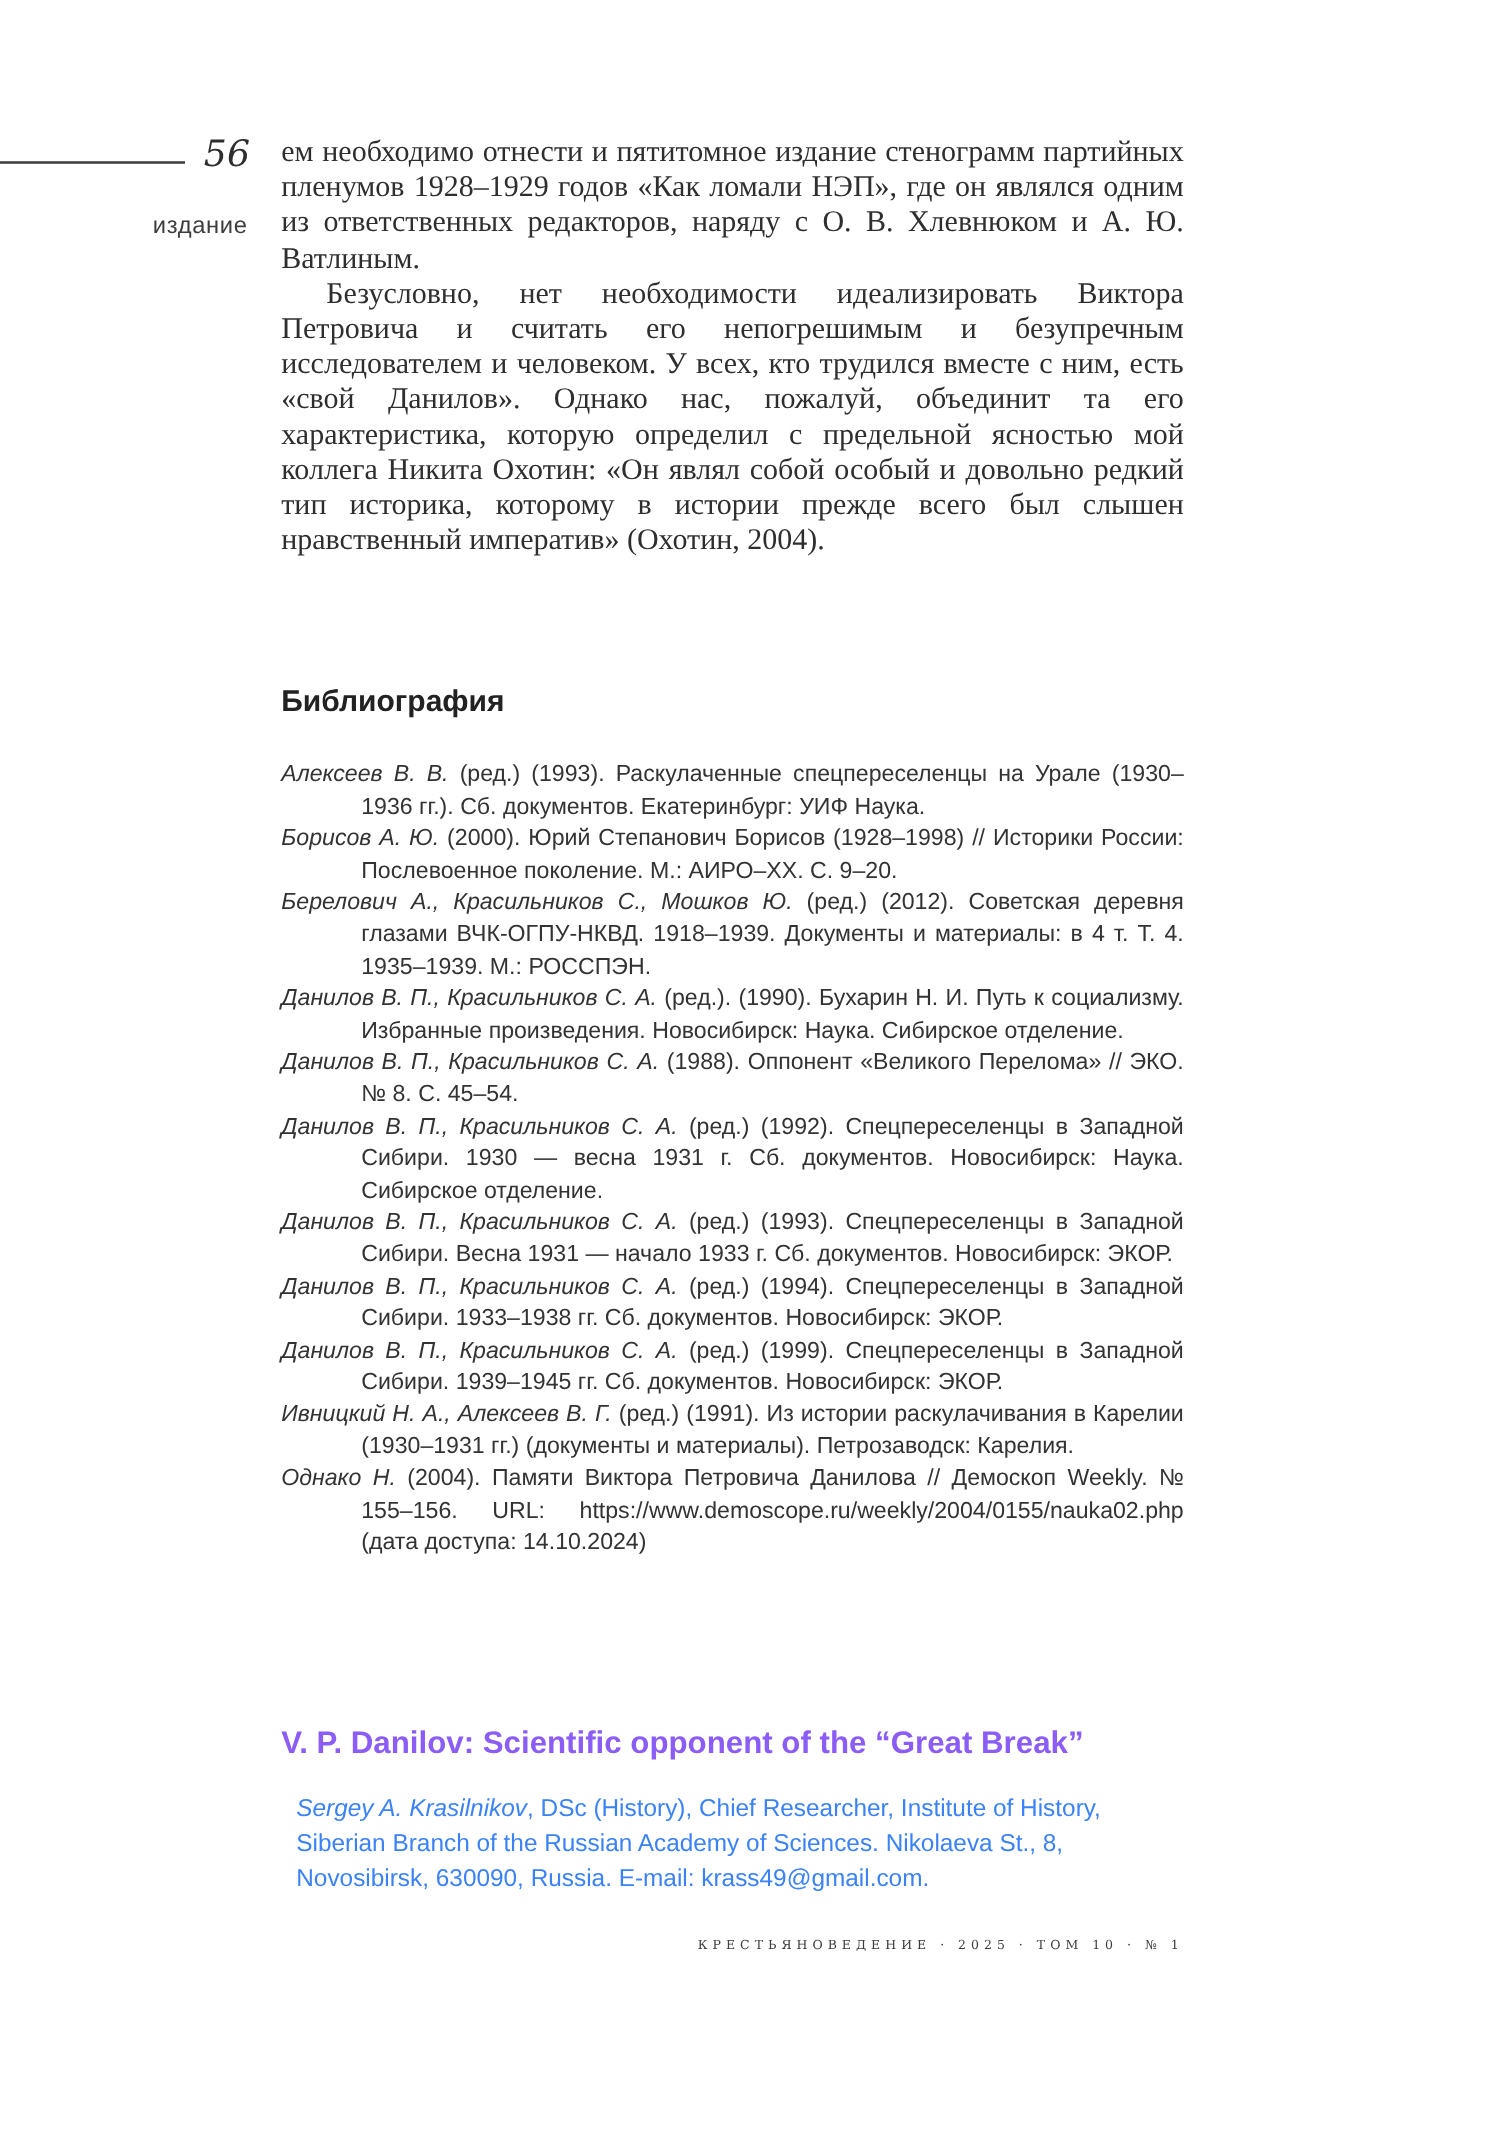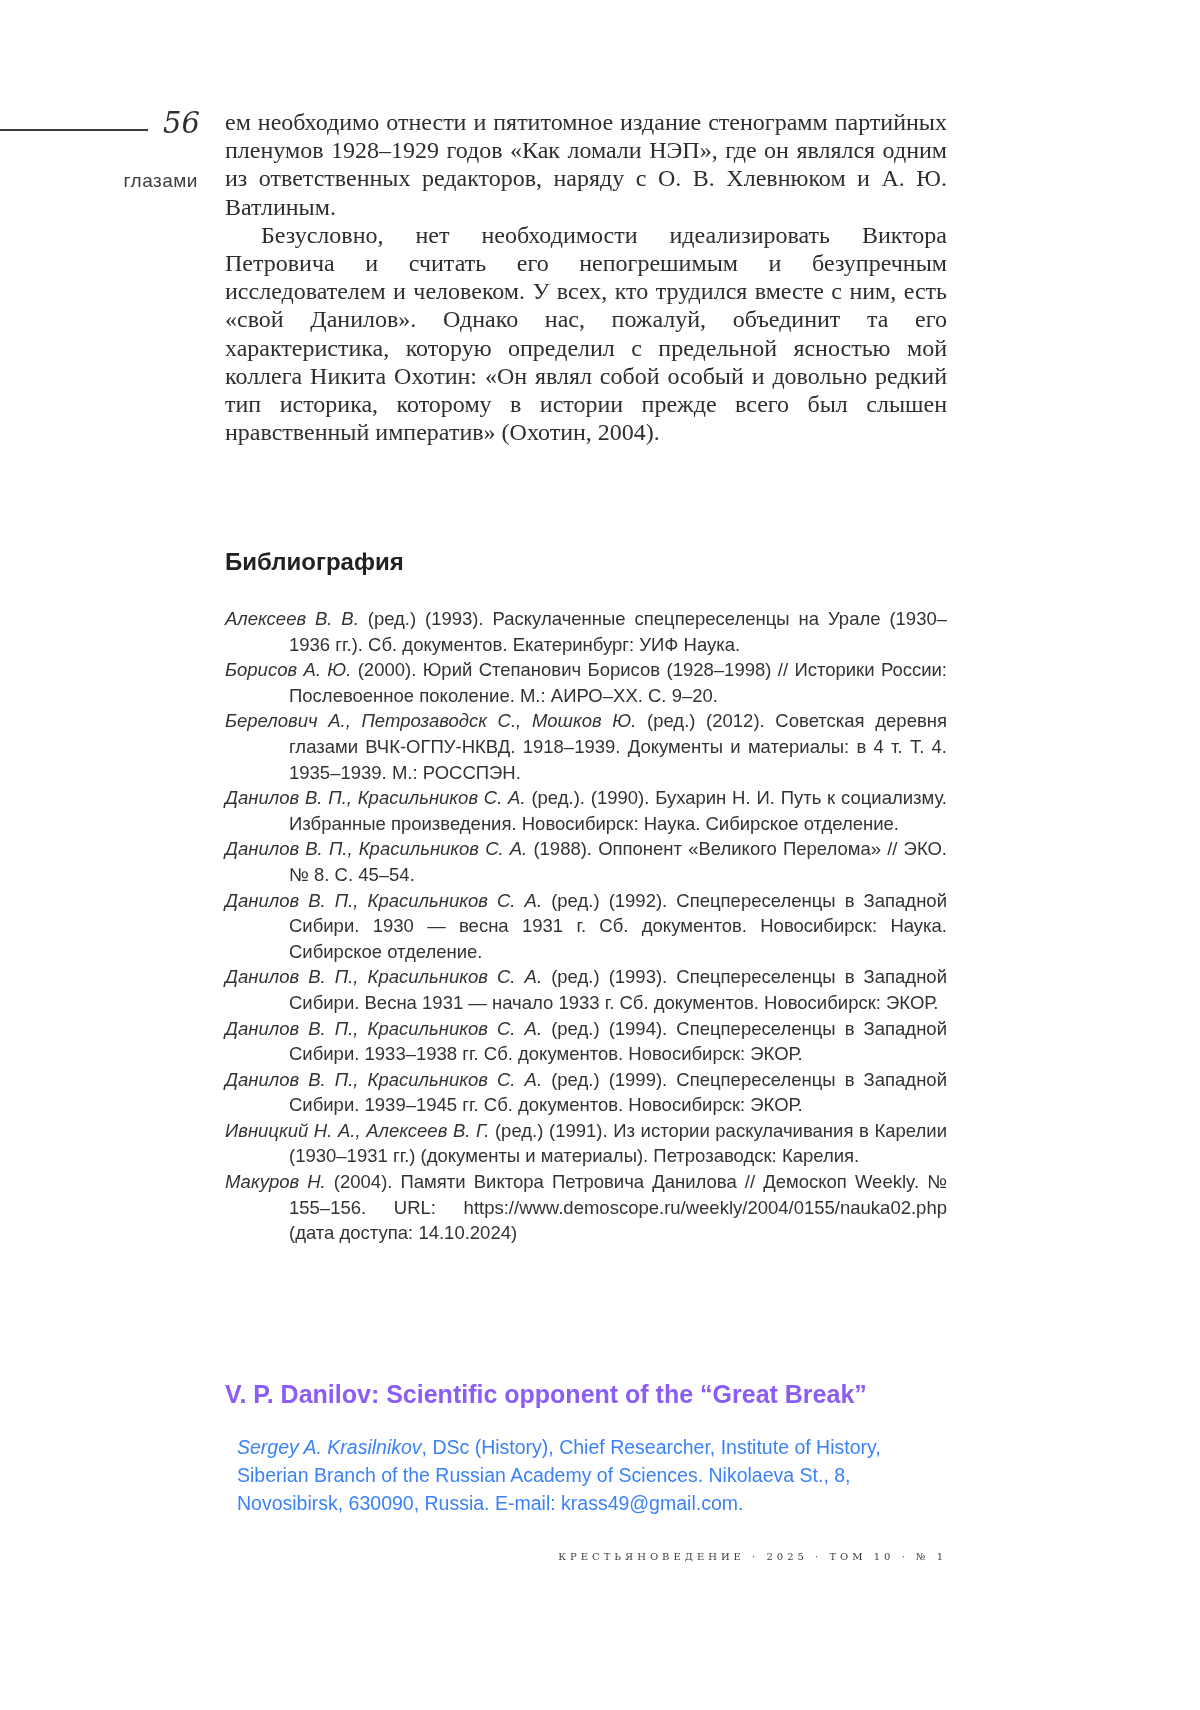--- a/index.html
+++ b/index.html
@@ -126,41 +126,41 @@
     font-size: 10px;
     letter-spacing: 4px;
     color: #3d3d3d;
   }
 </style>
 </head>
 <body>
 
 <div class="margin-rule"></div>
 <div class="page-number">56</div>
-<div class="section-label">глазами</div>
+<div class="section-label">издание</div>
 
 <div class="main-text">
   <p>ем необходимо отнести и пятитомное издание стенограмм партийных пленумов 1928–1929 годов «Как ломали НЭП», где он являлся одним из ответственных редакторов, наряду с О. В. Хлевнюком и А. Ю. Ватлиным.</p>
   <p class="indent">Безусловно, нет необходимости идеализировать Виктора Петровича и считать его непогрешимым и безупречным исследователем и человеком. У всех, кто трудился вместе с ним, есть «свой Данилов». Однако нас, пожалуй, объединит та его характеристика, которую определил с предельной ясностью мой коллега Никита Охотин: «Он являл собой особый и довольно редкий тип историка, которому в истории прежде всего был слышен нравственный императив» (Охотин, 2004).</p>
 </div>
 
 <div class="bibliography">
   <h2 class="bib-heading">Библиография</h2>
   <ul class="bib-list">
     <li><span class="bib-authors">Алексеев В. В.</span><span> (ред.) (1993). Раскулаченные спецпереселенцы на Урале (1930–1936 гг.). Сб. документов. Екатеринбург: УИФ Наука.</span></li>
     <li><span class="bib-authors">Борисов А. Ю.</span><span> (2000). Юрий Степанович Борисов (1928–1998) // Историки России: Послевоенное поколение. М.: АИРО–ХХ. С. 9–20.</span></li>
-    <li><span class="bib-authors">Берелович А., Петрозаводск С., Мошков Ю.</span><span> (ред.) (2012). Советская деревня глазами ВЧК-ОГПУ-НКВД. 1918–1939. Документы и материалы: в 4 т. Т. 4. 1935–1939. М.: РОССПЭН.</span></li>
+    <li><span class="bib-authors">Берелович А., Красильников С., Мошков Ю.</span><span> (ред.) (2012). Советская деревня глазами ВЧК-ОГПУ-НКВД. 1918–1939. Документы и материалы: в 4 т. Т. 4. 1935–1939. М.: РОССПЭН.</span></li>
     <li><span class="bib-authors">Данилов В. П., Красильников С. А.</span><span> (ред.). (1990). Бухарин Н. И. Путь к социализму. Избранные произведения. Новосибирск: Наука. Сибирское отделение.</span></li>
     <li><span class="bib-authors">Данилов В. П., Красильников С. А.</span><span> (1988). Оппонент «Великого Перелома» // ЭКО. № 8. С. 45–54.</span></li>
     <li><span class="bib-authors">Данилов В. П., Красильников С. А.</span><span> (ред.) (1992). Спецпереселенцы в Западной Сибири. 1930 — весна 1931 г. Сб. документов. Новосибирск: Наука. Сибирское отделение.</span></li>
     <li><span class="bib-authors">Данилов В. П., Красильников С. А.</span><span> (ред.) (1993). Спецпереселенцы в Западной Сибири. Весна 1931 — начало 1933 г. Сб. документов. Новосибирск: ЭКОР.</span></li>
     <li><span class="bib-authors">Данилов В. П., Красильников С. А.</span><span> (ред.) (1994). Спецпереселенцы в Западной Сибири. 1933–1938 гг. Сб. документов. Новосибирск: ЭКОР.</span></li>
     <li><span class="bib-authors">Данилов В. П., Красильников С. А.</span><span> (ред.) (1999). Спецпереселенцы в Западной Сибири. 1939–1945 гг. Сб. документов. Новосибирск: ЭКОР.</span></li>
     <li><span class="bib-authors">Ивницкий Н. А., Алексеев В. Г.</span><span> (ред.) (1991). Из истории раскулачивания в Карелии (1930–1931 гг.) (документы и материалы). Петрозаводск: Карелия.</span></li>
-    <li><span class="bib-authors">Макуров Н.</span><span> (2004). Памяти Виктора Петровича Данилова // Демоскоп Weekly. № 155–156. URL: https://www.demoscope.ru/weekly/2004/0155/nauka02.php (дата доступа: 14.10.2024)</span></li>
+    <li><span class="bib-authors">Однако Н.</span><span> (2004). Памяти Виктора Петровича Данилова // Демоскоп Weekly. № 155–156. URL: https://www.demoscope.ru/weekly/2004/0155/nauka02.php (дата доступа: 14.10.2024)</span></li>
   </ul>
 </div>
 
 <div class="english-section">
   <h2 class="english-title">V. P. Danilov: Scientific opponent of the “Great Break”</h2>
   <p class="english-author"><span class="author-name">Sergey A. Krasilnikov</span><span>, DSc (History), Chief Researcher, Institute of History, Siberian Branch of the Russian Academy of Sciences. Nikolaeva St., 8, Novosibirsk, 630090, Russia. E-mail: krass49@gmail.com.</span></p>
 </div>
 
 <div class="page-footer">КРЕСТЬЯНОВЕДЕНИЕ · 2025 · ТОМ 10 · № 1</div>
 

